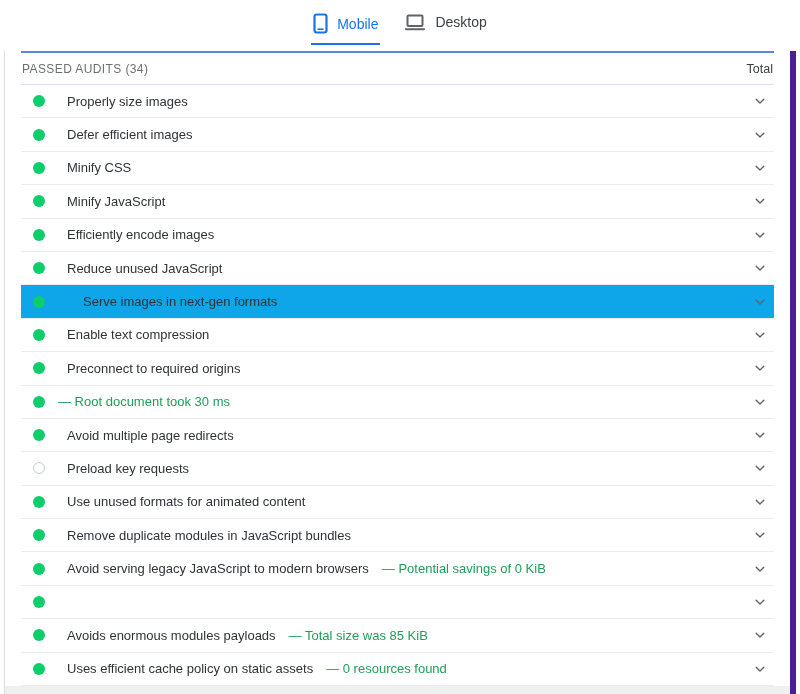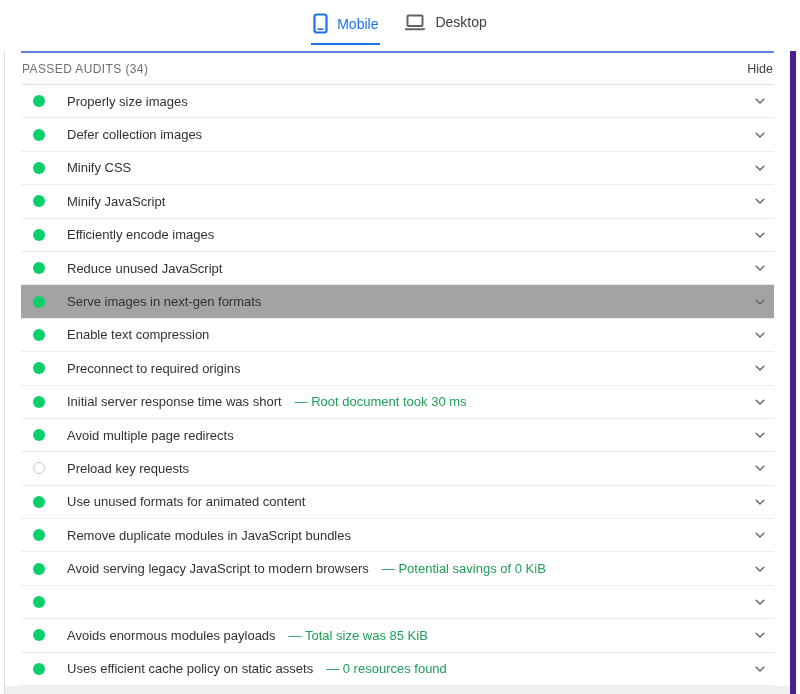--- a/index.html
+++ b/index.html
@@ -80,21 +80,21 @@
 
   
   .row {
     display: flex;
     align-items: center;
     height: 33.4px;
     border-bottom: 1px solid #ececec;
     padding: 0 6px 0 12px;
     cursor: pointer;
   }
-  .row.highlight { background: #a3a3a3; }
+  .row.highlight { background: #0ea5e9; gap: 16px; }
   .dot {
     width: 12px; height: 12px;
     border-radius: 50%;
     flex: 0 0 12px;
   }
   .dot.pass { background: #0cce6b; }
   .dot.neutral { background: #fff; border: 1.5px solid #c6cace; }
   .row .title {
     margin-left: 22px;
     font-size: 13px;
@@ -146,36 +146,36 @@
         <path d="M1 15.2 h20 v0.8 a1.2 1.2 0 0 1 -1.2 1.2 h-17.6 a1.2 1.2 0 0 1 -1.2 -1.2 z" fill="#5f6368"></path>
       </svg>
     </span>
     <span>Desktop</span>
   </div>
 </div>
 
 <div class="panel">
   <div class="audits-header">
     <span class="htitle">PASSED AUDITS (34)</span>
-    <span class="hide-btn">Hide</span>
+    <span class="hide-btn">Total</span>
   </div>
 
   <div id="rows">
       <div class="row">
         <span class="dot pass"></span>
         <span class="title">Properly size images</span>
         <span class="chev">
           <svg width="12" height="12" viewBox="0 0 12 12">
             <path d="M2.2 4.2 L6 8 L9.8 4.2" fill="none" stroke="#5f6368" stroke-width="1.4" stroke-linecap="round" stroke-linejoin="round"></path>
           </svg>
         </span>
       </div>
       <div class="row">
         <span class="dot pass"></span>
-        <span class="title">Defer collection images</span>
+        <span class="title">Defer efficient images</span>
         <span class="chev">
           <svg width="12" height="12" viewBox="0 0 12 12">
             <path d="M2.2 4.2 L6 8 L9.8 4.2" fill="none" stroke="#5f6368" stroke-width="1.4" stroke-linecap="round" stroke-linejoin="round"></path>
           </svg>
         </span>
       </div>
       <div class="row">
         <span class="dot pass"></span>
         <span class="title">Minify CSS</span>
         <span class="chev">
@@ -233,21 +233,20 @@
         <span class="dot pass"></span>
         <span class="title">Preconnect to required origins</span>
         <span class="chev">
           <svg width="12" height="12" viewBox="0 0 12 12">
             <path d="M2.2 4.2 L6 8 L9.8 4.2" fill="none" stroke="#5f6368" stroke-width="1.4" stroke-linecap="round" stroke-linejoin="round"></path>
           </svg>
         </span>
       </div>
       <div class="row">
         <span class="dot pass"></span>
-        <span class="title">Initial server response time was short</span>
         <span class="disp">—  Root document took 30 ms</span>
         <span class="chev">
           <svg width="12" height="12" viewBox="0 0 12 12">
             <path d="M2.2 4.2 L6 8 L9.8 4.2" fill="none" stroke="#5f6368" stroke-width="1.4" stroke-linecap="round" stroke-linejoin="round"></path>
           </svg>
         </span>
       </div>
       <div class="row">
         <span class="dot pass"></span>
         <span class="title">Avoid multiple page redirects</span>

